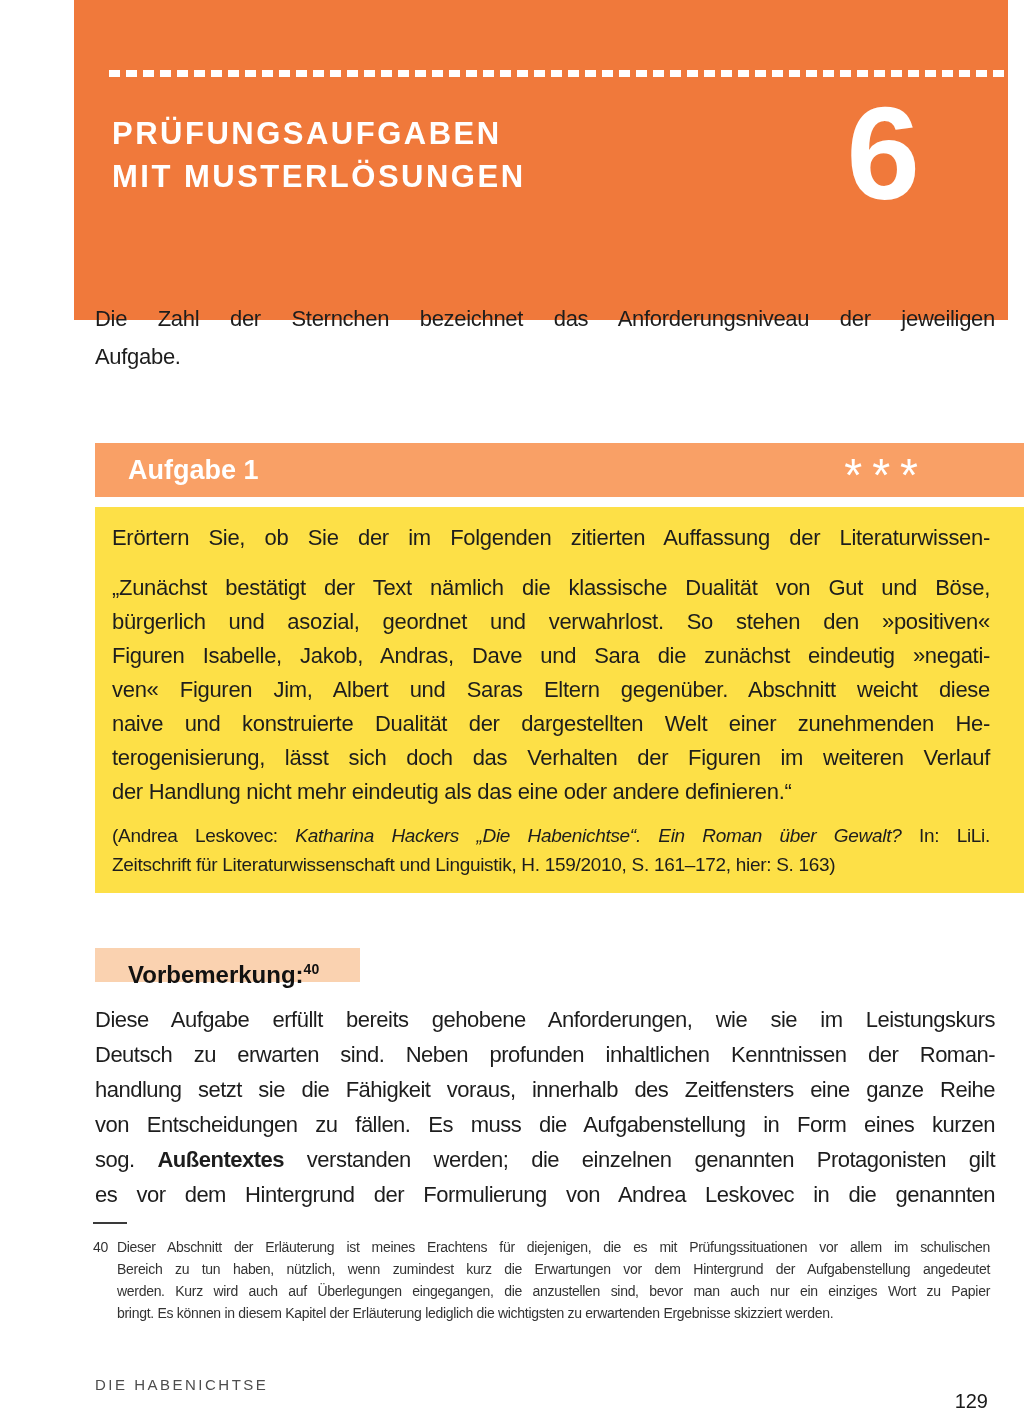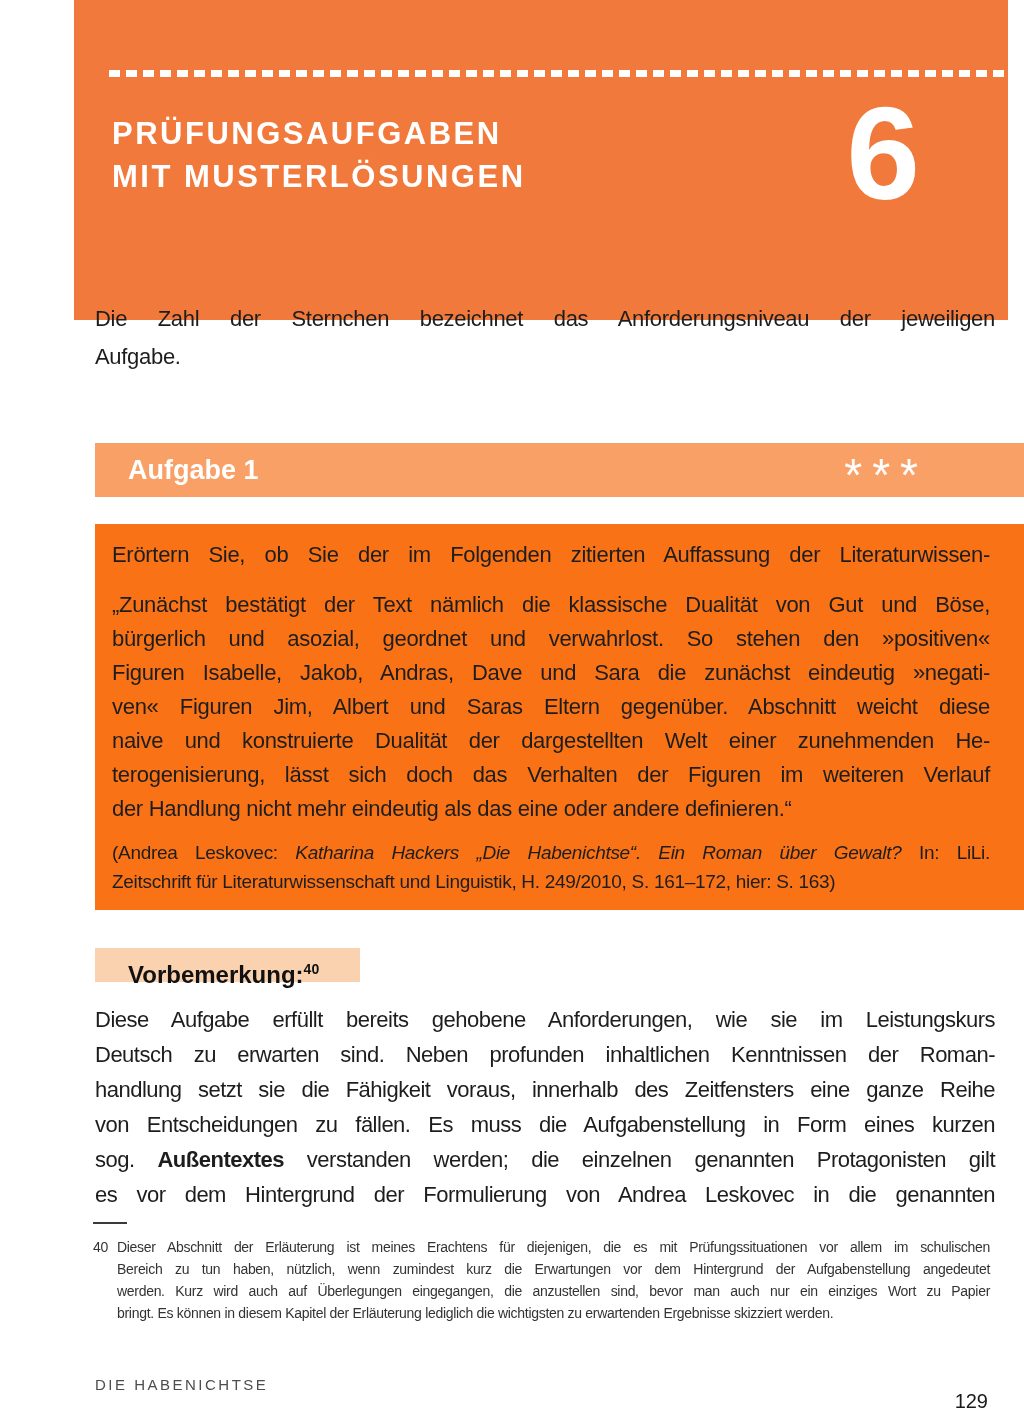--- a/index.html
+++ b/index.html
@@ -82,36 +82,36 @@
 <div class="intro">
     <div class="jline">Die Zahl der Sternchen bezeichnet das Anforderungsniveau der jeweiligen</div>
     <div class="jline last">Aufgabe.</div>
   </div>
 
 <div class="task-bar" style="background: rgb(249, 160, 102); text-align: center;">
   <div class="task-bar-label">Aufgabe 1</div>
   <div class="task-bar-stars">***</div>
 </div>
 
-<div class="task-body" style="background: #f97316; margin-top: 17px;">
+<div class="task-body" style="background: #fde047;">
   <div class="para">
       <div class="jline">Erörtern Sie, ob Sie der im Folgenden zitierten Auffassung der Literaturwissen-</div>
     </div>
   <div class="para quote">
       <div class="jline">„Zunächst bestätigt der Text nämlich die klassische Dualität von Gut und Böse,</div>
       <div class="jline">bürgerlich und asozial, geordnet und verwahrlost. So stehen den »positiven«</div>
       <div class="jline">Figuren Isabelle, Jakob, Andras, Dave und Sara die zunächst eindeutig »negati-</div>
       <div class="jline">ven« Figuren Jim, Albert und Saras Eltern gegenüber. Abschnitt weicht diese</div>
       <div class="jline">naive und konstruierte Dualität der dargestellten Welt einer zunehmenden He-</div>
       <div class="jline">terogenisierung, lässt sich doch das Verhalten der Figuren im weiteren Verlauf</div>
       <div class="jline last">der Handlung nicht mehr eindeutig als das eine oder andere definieren.“</div>
     </div>
   <div class="citation">
       <div class="jline">(Andrea Leskovec: <i>Katharina Hackers „Die Habenichtse“. Ein Roman über Gewalt?</i> In: LiLi.</div>
-      <div class="jline last">Zeitschrift für Literaturwissenschaft und Linguistik, H. 249/2010, S. 161–172, hier: S. 163)</div>
+      <div class="jline last">Zeitschrift für Literaturwissenschaft und Linguistik, H. 159/2010, S. 161–172, hier: S. 163)</div>
     </div>
 </div>
 
 <div class="note-box" style="background: rgb(250, 210, 176);">
   <div class="note-label"><span>Vorbemerkung:</span><sup>40</sup></div>
 </div>
 
 <div class="main-para">
     <div class="jline">Diese Aufgabe erfüllt bereits gehobene Anforderungen, wie sie im Leistungskurs</div>
     <div class="jline">Deutsch zu erwarten sind. Neben profunden inhaltlichen Kenntnissen der Roman-</div>

